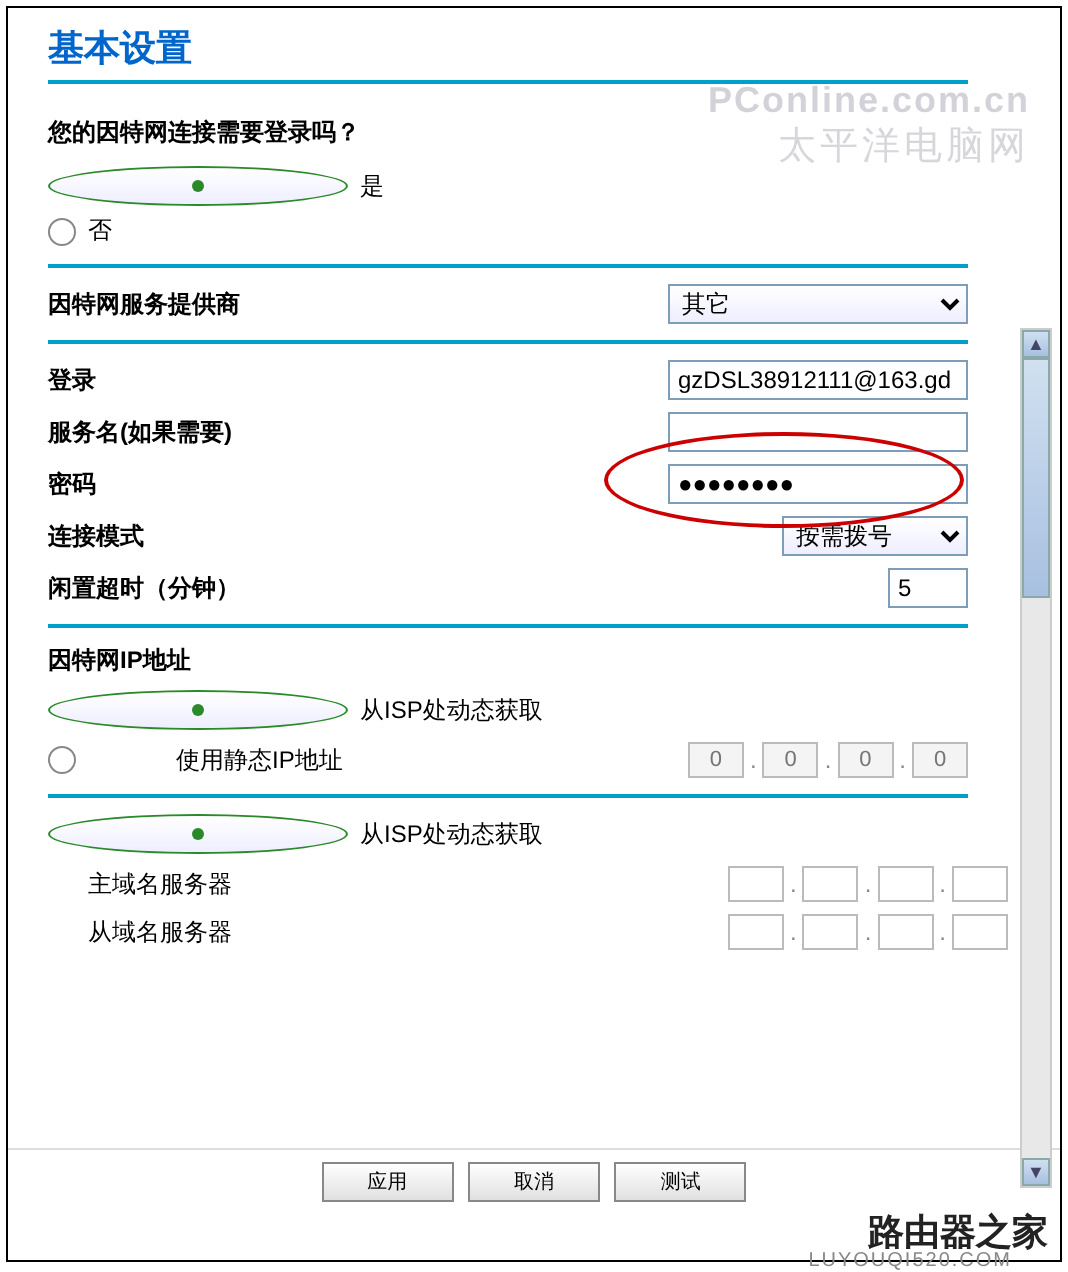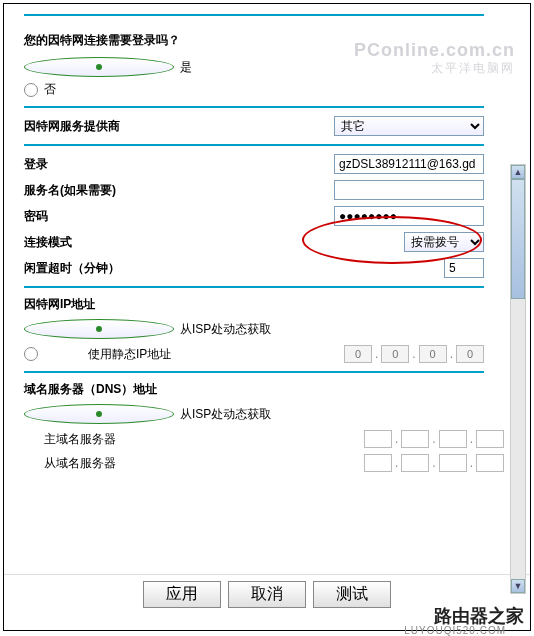--- a/index.html
+++ b/index.html
@@ -19,36 +19,37 @@
 .lbl2 { flex: 1; }
 .sel { width: 150px; height: 20px; border: 1px solid #7e9db9; background: linear-gradient(#fff,#eef); font-size: 12px; padding: 1px 2px; }
 .txt { width: 150px; height: 20px; border: 1px solid #7e9db9; font-size: 12px; padding: 1px 4px; background: #fff; }
 .small { width: 40px; }
 .ipgroup { display: flex; gap: 3px; align-items: center; }
 .ipbox { width: 28px; height: 18px; border: 1px solid #bbb; background: #f4f4f4; color: #bbb; text-align: center; font-size: 11px; }
 .ipbox2 { width: 28px; height: 18px; border: 1px solid #bbb; background: #fff; text-align: center; font-size: 11px; }
 .dot { color: #888; }
 .indent { margin-left: 20px; }
 .buttons { text-align: center; padding: 6px 0; border-top: 1px solid #ddd; }
-.btn { border: 1px solid #888; background: linear-gradient(#fff,#e0e0e0); padding: 2px 22px; font-size: 16px; margin: 0 2px; cursor: pointer; }
+.btn { border: 1px solid #888; background: linear-gradient(#fff,#e0e0e0); padding: 2px 22px; font-size: 10px; margin: 0 2px; cursor: pointer; }
 .scrollbar { position: absolute; right: 4px; top: 160px; width: 16px; height: 430px; background: #e8e8e8; border: 1px solid #ccc; }
 .scroll-thumb { width: 14px; height: 120px; background: linear-gradient(#d0e0f0,#a8c0e0); border: 1px solid #8aa; margin-top: 0; }
 .scroll-arrow { width: 14px; height: 14px; background: linear-gradient(#d0e0f0,#a8c0e0); border: 1px solid #8aa; text-align: center; font-size: 9px; line-height: 12px; color: #446; }
 .circle-annot { position: absolute; left: 298px; top: 212px; width: 180px; height: 48px; border: 2px solid #c00; border-radius: 50%; pointer-events: none; }
 .wm1 { position: absolute; top: 36px; right: 15px; color: rgba(180,180,190,0.6); font-size: 18px; font-weight: bold; pointer-events: none; letter-spacing: 1px; font-family: Arial; }
-.wm1b { position: absolute; top: 56px; right: 15px; color: rgba(180,180,190,0.55); font-size: 12px; font-weight: normal; pointer-events: none; letter-spacing: 2px; }
+.wm1b { position: absolute; top: 56px; right: 15px; color: rgba(180,180,190,0.55); font-size: 19px; font-weight: normal; pointer-events: none; letter-spacing: 2px; }
 .wm2 { position: absolute; bottom: 8px; right: 10px; color: #222; font-size: 18px; font-weight: bold; pointer-events: none; text-shadow: 1px 1px 0 #fff; text-align: right; }
 .wm2b { position: absolute; bottom: 0px; right: 28px; color: #888; font-size: 10px; pointer-events: none; letter-spacing: 1px; }
 </style>
 </head>
 <body>
 
 <div class="outer">
 <div class="content">
 
+<div class="title">基本设置</div>
 <hr class="hr-blue">
 
 <div class="q">您的因特网连接需要登录吗？</div>
 <div class="radio-row">
   <span class="radio sel"></span>
   <span>是</span>
 </div>
 <div class="radio-row">
   <span class="radio"></span>
   <span>否</span>
@@ -70,21 +71,21 @@
 <div class="row">
   <span class="lbl">服务名(如果需要)</span>
   <input class="txt" value="" style="">
 </div>
 <div class="row">
   <span class="lbl">密码</span>
   <input class="txt" value="●●●●●●●●" style="">
 </div>
 <div class="row">
   <span class="lbl">连接模式</span>
-  <select class="sel" style="width:80px"><option>按需拨号</option></select>
+  <select class="sel" style="width:93px"><option>按需拨号</option></select>
 </div>
 <div class="row">
   <span class="lbl">闲置超时（分钟）</span>
   <input class="txt small" value="5" style="">
 </div>
 
 <hr class="hr-blue2">
 
 <div class="lbl" style="margin:6px 0">因特网IP地址</div>
 <div class="radio-row">
@@ -100,21 +101,20 @@
     <input class="ipbox" placeholder="0" style="">
           <span class="dot">.</span>
     <input class="ipbox" placeholder="0" style="">
           <span class="dot">.</span>
     <input class="ipbox" placeholder="0" style="">
   </span>
 </div>
 
 <hr class="hr-blue2">
 
-<div class="lbl" style="margin:6px 0">域名服务器（DNS）地址</div>
 <div class="radio-row">
   <span class="radio sel"></span>
   <span>从ISP处动态获取</span>
 </div>
 <div class="row indent">
   <span class="lbl2">主域名服务器</span>
   <span class="ipgroup">
     <input class="ipbox2" style="">
           <span class="dot">.</span>
     <input class="ipbox2" style="">

